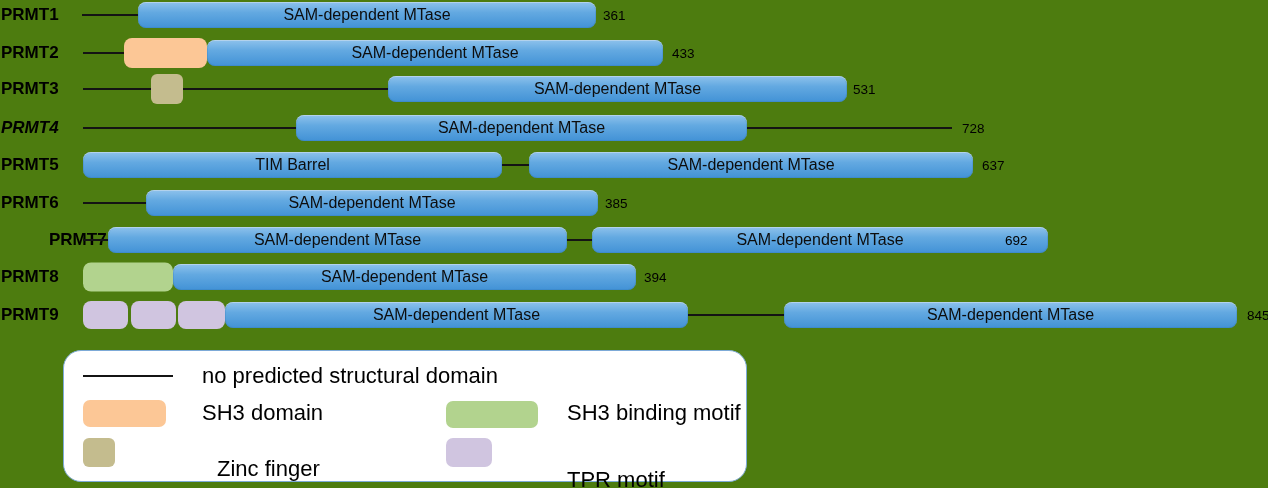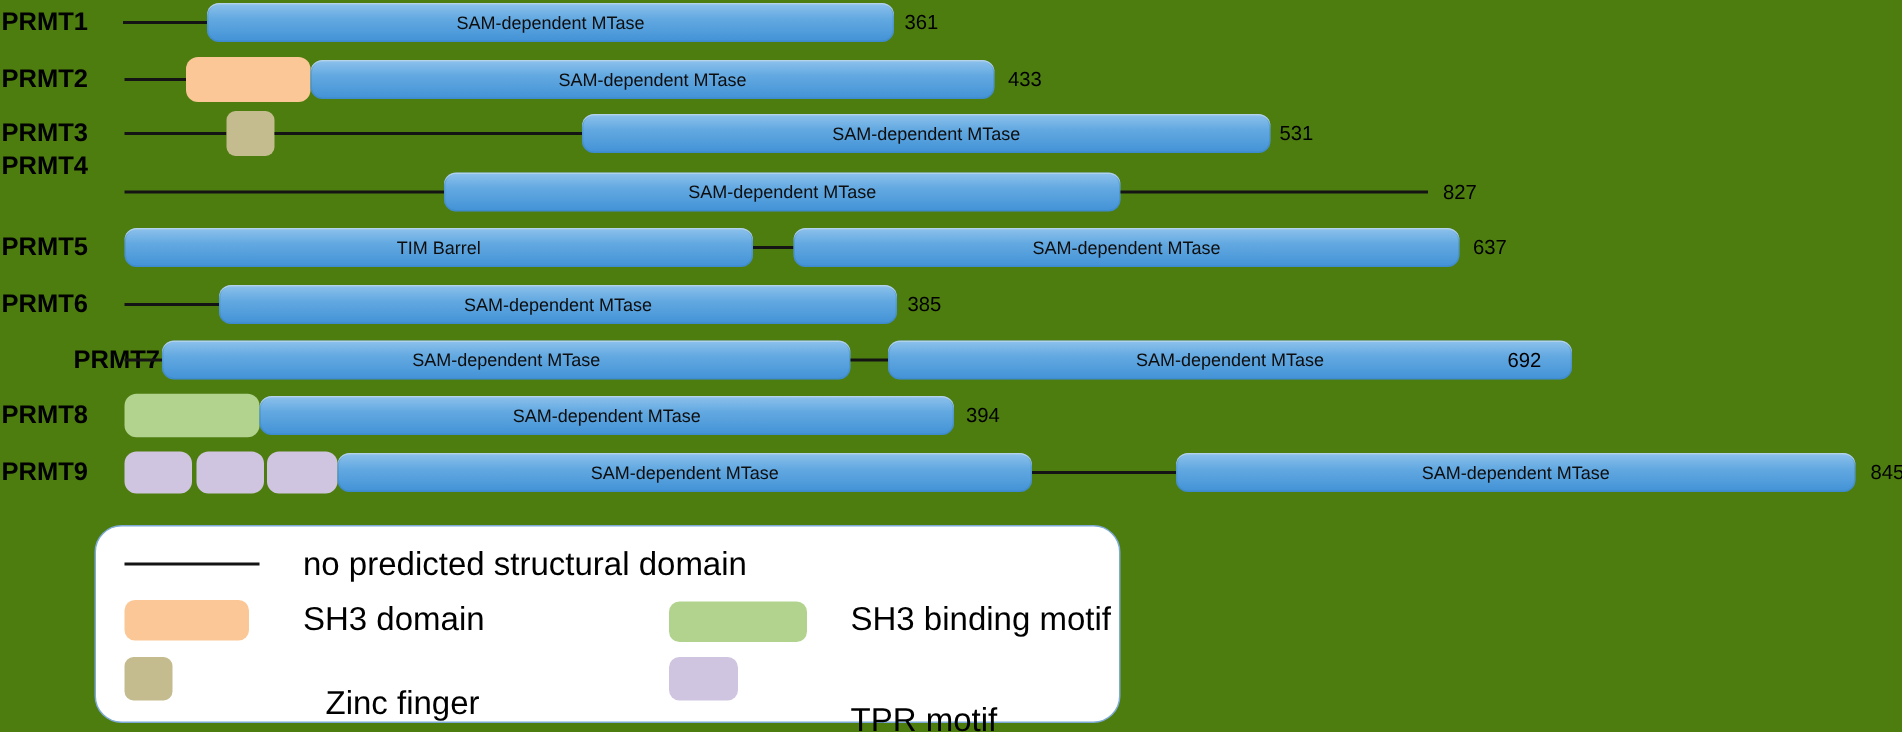--- a/index.html
+++ b/index.html
@@ -24,21 +24,21 @@
     position:absolute;
     transform:translateY(-50%);
     border-radius:8px;
     display:flex;align-items:center;justify-content:center;
     white-space:nowrap;
   }
   .domain.blue{
     height:26px;
     background:linear-gradient(180deg,#8ec2ec 0%,#63a9e1 40%,#4292d6 100%);
     box-shadow:inset 0 1px 0 rgba(255,255,255,0.45), inset 0 0 0 1px rgba(47,114,176,0.25);
-    color:#0d0d0d;font-size:12px;
+    color:#0d0d0d;font-size:16px;
   }
   .domain.sh3{height:30px;background:var(--sh3);}
   .domain.zinc{height:30px;background:var(--zinc);border-radius:6px;}
   .domain.sh3_binding{height:29px;background:var(--sh3b);}
   .domain.tpr{height:28px;background:var(--tpr);}
   .length-num{
     position:absolute;
     font-size:13.5px;color:#000;
     transform:translateY(-50%);
     white-space:nowrap;
@@ -84,27 +84,27 @@
       </div>
       <div class="length-num" style="left: 672px; top: 53px;">433</div>
       <div class="protein-name" style="top: 89px;">PRMT3</div>
       <div class="linker" style="left: 83px; width: 68px; top: 89px;"></div>
       <div class="domain zinc" style="left: 151px; width: 32px; top: 89px;"></div>
       <div class="linker" style="left: 183px; width: 205px; top: 89px;"></div>
       <div class="domain blue" style="left: 388px; width: 459px; top: 89px;">
         <span>SAM-dependent MTase</span>
       </div>
       <div class="length-num" style="left: 853px; top: 89px;">531</div>
-      <div class="protein-name" style="top: 111px;">PRMT4</div>
+      <div class="protein-name" style="top: 128px; font-style: italic;">PRMT4</div>
       <div class="linker" style="left: 83px; width: 213px; top: 128px;"></div>
       <div class="domain blue" style="left: 296px; width: 451px; top: 128px;">
         <span>SAM-dependent MTase</span>
       </div>
       <div class="linker" style="left: 747px; width: 205px; top: 128px;"></div>
-      <div class="length-num" style="left: 962px; top: 128px;">827</div>
+      <div class="length-num" style="left: 962px; top: 128px;">728</div>
       <div class="protein-name" style="top: 165px;">PRMT5</div>
       <div class="domain blue" style="left: 83px; width: 419px; top: 165px;">
         <span>TIM Barrel</span>
       </div>
       <div class="linker" style="left: 502px; width: 27px; top: 165px;"></div>
       <div class="domain blue" style="left: 529px; width: 444px; top: 165px;">
         <span>SAM-dependent MTase</span>
       </div>
       <div class="length-num" style="left: 982px; top: 165px;">637</div>
       <div class="protein-name" style="top: 203px;">PRMT6</div>

